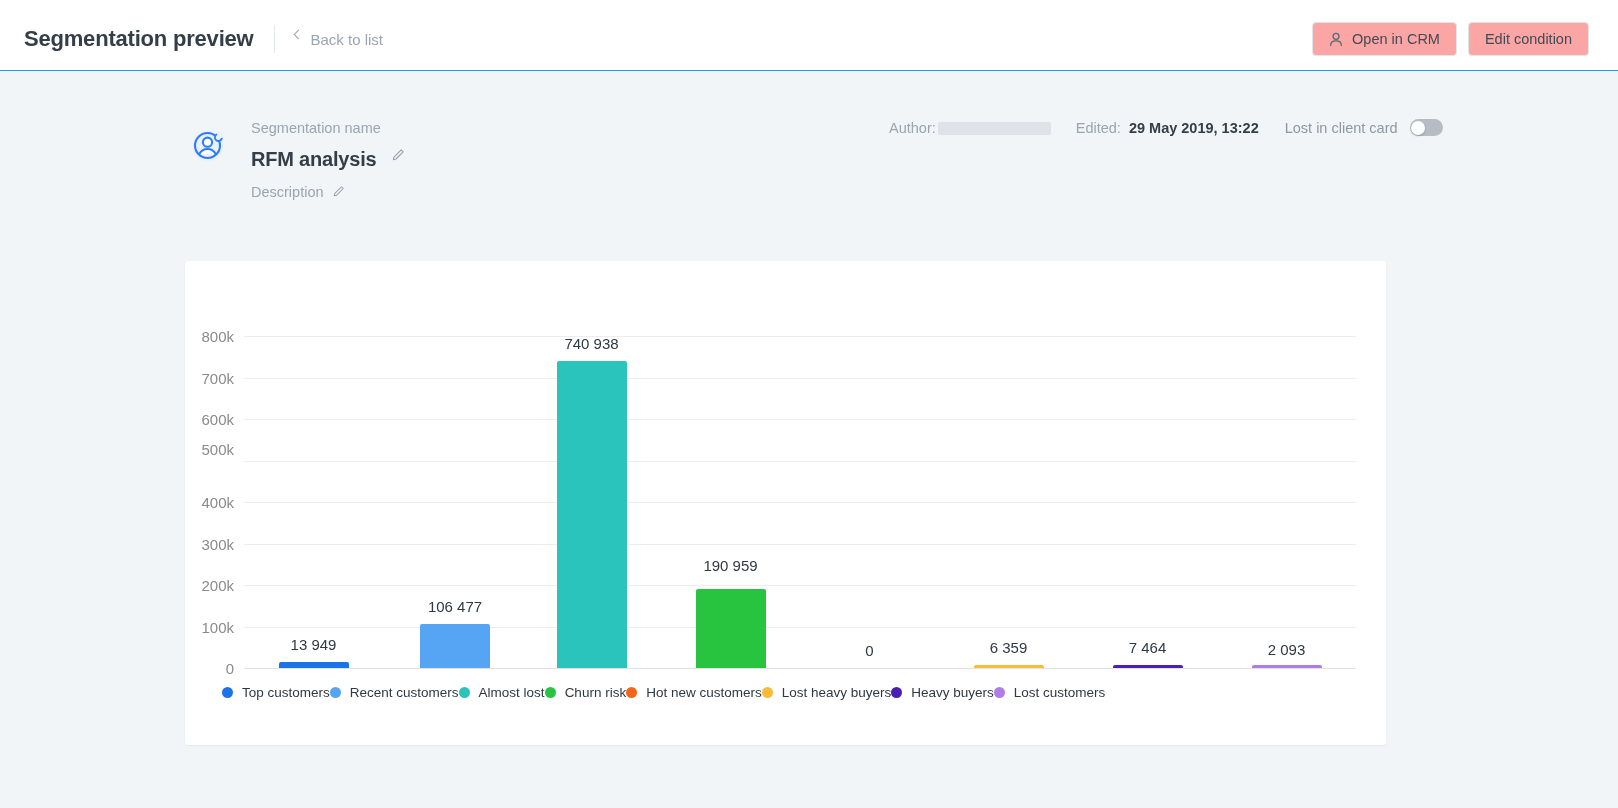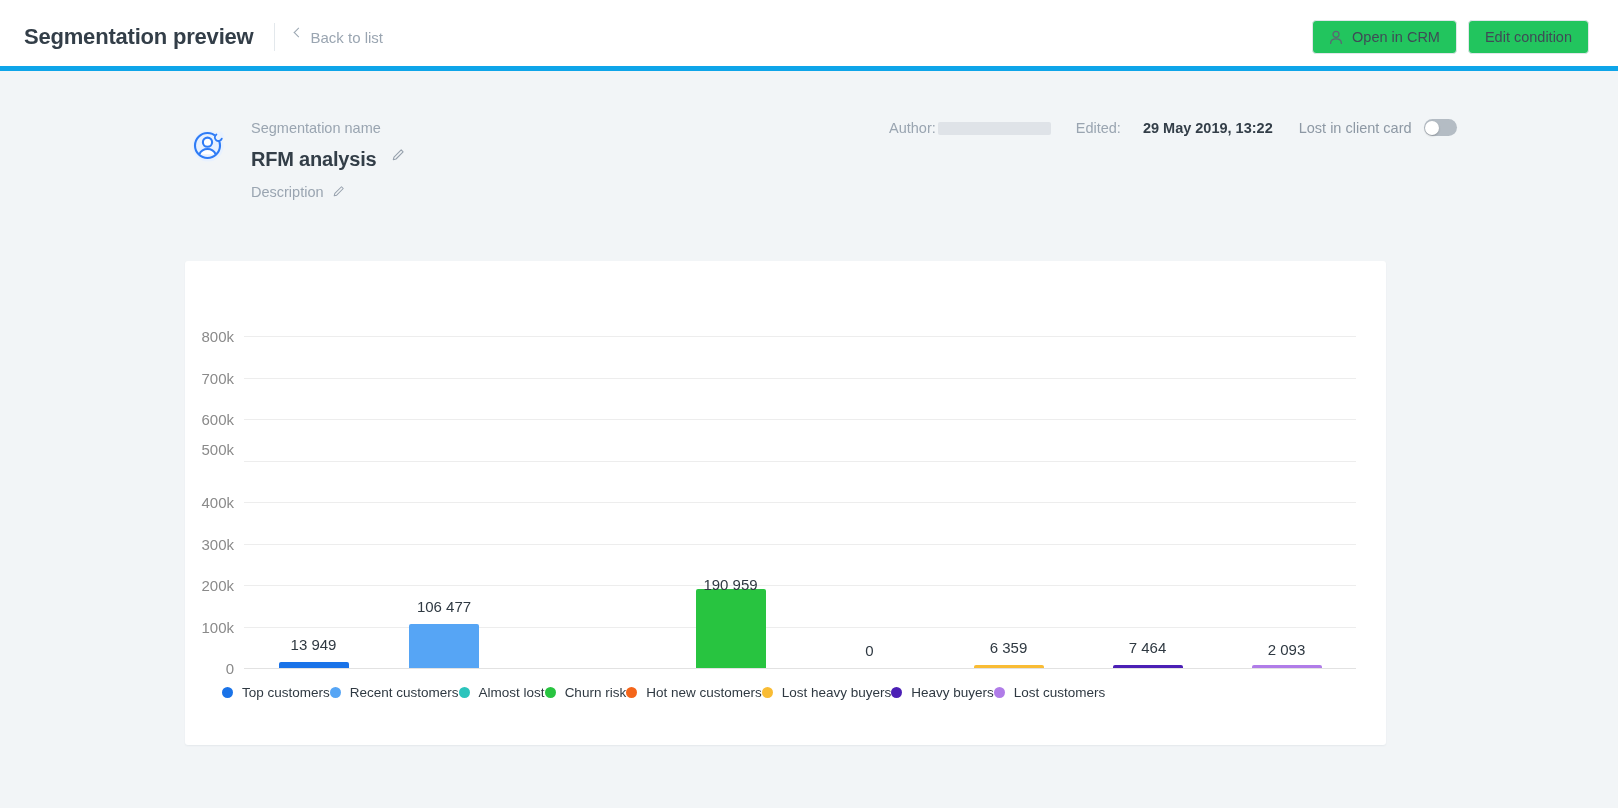--- a/index.html
+++ b/index.html
@@ -8,21 +8,21 @@
     background: #f2f5f7;
     font-family: "Liberation Sans", sans-serif;
     -webkit-font-smoothing: antialiased;
     overflow: hidden;
   }
 
   
   .topbar {
     height: 71px;
     background: #ffffff;
-    border-bottom: 5px solid #0ea5e9;
+    border-bottom: 1px solid #0ea5e9;
     display: flex;
     align-items: center;
     padding: 8px 29px 0 24px;
   }
   .topbar-title {
     font-size: 22px;
     font-weight: bold;
     color: #333e48;
     letter-spacing: -0.2px;
   }
@@ -44,21 +44,21 @@
     display: inline-block;
     width: 7px; height: 7px;
     border-left: 1.6px solid #9aa5b1;
     border-bottom: 1.6px solid #9aa5b1;
     transform: rotate(45deg);
     position: relative; top: 0px;
   }
   .topbar-spacer { flex: 1; }
   .tb-btn {
     height: 34px;
-    background: #22c55e;
+    background: #fca5a5;
     border: 1px solid #e1e6ea;
     border-radius: 4px;
     color: #3f4b56;
     font-size: 14.5px;
     font-family: "Liberation Sans", sans-serif;
     padding: 0 16px;
     display: flex;
     align-items: center;
     gap: 9px;
     cursor: pointer;
@@ -122,21 +122,21 @@
   .rm-dim { color: #9aa5b1; }
   .redact {
     display: inline-block;
     width: 113px; height: 13px;
     background: #dfe3e8;
     border-radius: 2px;
     margin: 0 1px 0 2px;
     position: relative; top: 1px;
   }
   .rm-edited { color: #9aa5b1; margin-left: 24px; }
-  .rm-date { color: #333e48; font-weight: bold; margin-left: 22px; }
+  .rm-date { color: #333e48; font-weight: bold; margin-left: 8px; }
   .rm-show { color: #8d98a4; margin-left: 26px; }
   .toggle {
     width: 33px; height: 17px;
     border-radius: 9px;
     background: #b4bcc4;
     margin-left: 12px;
     position: relative;
     cursor: pointer;
     flex: 0 0 33px;
   }
@@ -327,27 +327,31 @@
             <div class="gridline" style="top: 290.5px;"></div>
             <div class="ytick" style="top: 290.5px;">100k</div>
             <div class="gridline axis" style="top: 332px;"></div>
             <div class="ytick" style="top: 332px;">0</div>
           </div>
         <div class="bars" id="bars">
             <div class="barwrap" style="left: 34.5px; width: 70px;">
               <div class="bar" style="height: 5.78883px; background: rgb(26, 115, 232);"></div>
               <div class="barlabel" style="bottom: 14.7888px;">13 949</div>
             </div>
-            <div class="barwrap" style="left: 165px; width: 70px; margin-top: 43px;">
+            <div class="barwrap" style="left: 176px; width: 70px; margin-top: 43px;">
               <div class="bar" style="height: 44.188px; background: rgb(86, 165, 245);"></div>
               <div class="barlabel" style="bottom: 53.188px;">106 477</div>
             </div>
+            <div class="barwrap" style="left: 312.5px; width: 70px;">
+              <div class="bar" style="height: 307.489px; background: rgb(43, 196, 188);"></div>
+              <div class="barlabel" style="bottom: 316.489px;">740 938</div>
+            </div>
             <div class="barwrap" style="left: 451.5px; width: 70px;">
               <div class="bar" style="height: 79.248px; background: rgb(40, 196, 64);"></div>
-              <div class="barlabel" style="bottom: 75px;">190 959</div>
+              <div class="barlabel" style="bottom: 94px;">190 959</div>
             </div>
             <div class="barwrap" style="left: 590.5px; width: 70px;">
               <div class="barlabel" style="bottom: 9px;">0</div>
             </div>
             <div class="barwrap" style="left: 729.5px; width: 70px;">
               <div class="bar" style="height: 3px; background: rgb(249, 188, 52);"></div>
               <div class="barlabel" style="bottom: 11.639px;">6 359</div>
             </div>
             <div class="barwrap" style="left: 868.5px; width: 70px;">
               <div class="bar" style="height: 3.09756px; background: rgb(75, 31, 181);"></div>

